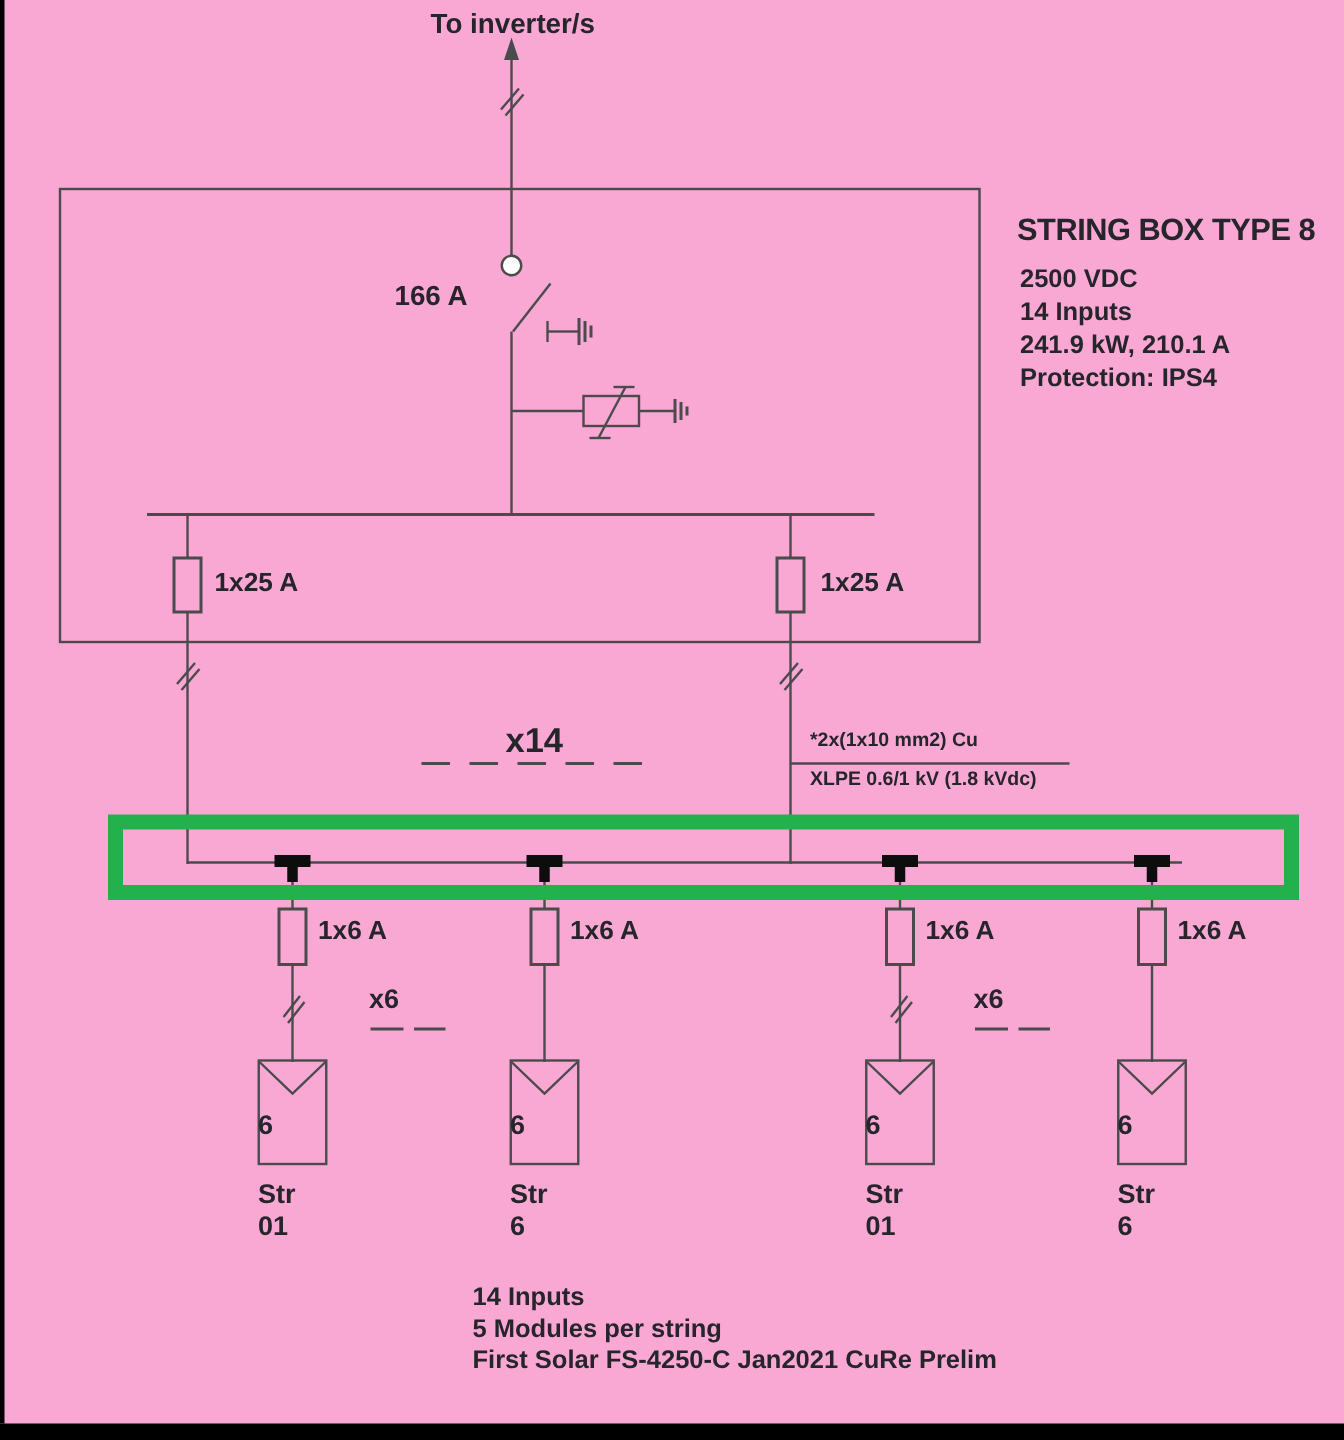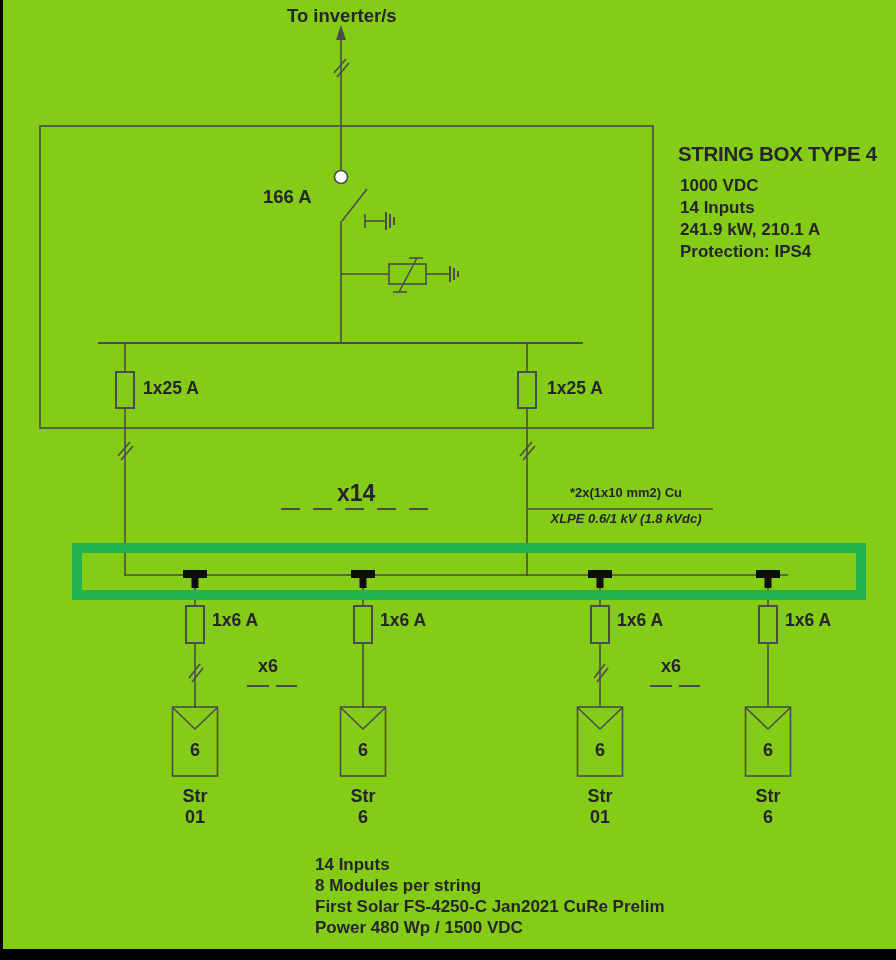--- a/index.html
+++ b/index.html
@@ -1,39 +1,39 @@
 <!DOCTYPE html>
 <html style="--highlight: #22b14c; --line: #4b4b4d; --text: #26252b;"><head>
 <meta charset="utf-8">
 <style>
   html,body { margin:0; padding:0; background:#fff; }
   .page {
-    position:relative; width:896px; height:960px; background:#84cc16;
+    position:relative; width:896px; height:960px; background:#f9a8d4;
     font-family:"Liberation Sans","DejaVu Sans",sans-serif;
     font-weight:bold; color:var(--text,#26252b); overflow:hidden;
   }
   .lbl { position:absolute; white-space:nowrap; line-height:1.1; }
   .svg-layer { position:absolute; left:0; top:0; }
   .st  { stroke:var(--line,#4b4b4d); fill:none; stroke-width:1.6; }
   .st2 { stroke:var(--line,#4b4b4d); fill:none; stroke-width:2; }
   .fillshape { fill:var(--line,#4b4b4d); stroke:none; }
   .tc { fill:#0d0d0d; stroke:none; }
   .opencircle { stroke:var(--line,#4b4b4d); fill:#ffffff; stroke-width:1.6; }
   .green-box {
     position:absolute; left:72px; top:543px; width:794px; height:57px;
     box-sizing:border-box; border:10px solid var(--highlight,#22b14c);
     background:transparent;
   }
   .edge-left  { position:absolute; left:0; top:0; width:3px; height:949px; background:#000; }
   .edge-bottom{ position:absolute; left:0; top:949px; width:896px; height:11px; background:#000; }
   .title-big { font-size:20.5px; letter-spacing:-0.3px; }
   .spec { font-size:17px; }
   .small { font-size:13px; }
-  .ra { text-align:center; }
-  .ctr { text-align:center; }
+  .ra { text-align:left; }
+  .ctr { }
 </style>
 </head>
 <body>
 
 <div class="page">
 
   <svg class="svg-layer" width="896" height="960" viewBox="0 0 896 960">
 
     <g>
       <polygon class="fillshape" points="341,25 336,40 346,40"></polygon>
@@ -161,33 +161,33 @@
 
     <line class="st2" x1="247" y1="686" x2="297" y2="686" stroke-dasharray="22 7"></line>
     <line class="st2" x1="650" y1="686" x2="700" y2="686" stroke-dasharray="22 7"></line>
   </svg>
 
   <div class="green-box"></div>
 
   <div class="lbl" style="left:287px; top:6px; font-size:18.5px;">To inverter/s</div>
   <div class="lbl" style="left:263px; top:187px; font-size:18.5px;">166 A</div>
 
-  <div class="lbl title-big" style="left:678px; top:143px;">STRING BOX TYPE 4</div>
-  <div class="lbl spec" style="left:680px; top:177px;">1000 VDC</div>
+  <div class="lbl title-big" style="left:678px; top:143px;">STRING BOX TYPE 8</div>
+  <div class="lbl spec" style="left:680px; top:177px;">2500 VDC</div>
   <div class="lbl spec" style="left:680px; top:199px;">14 Inputs</div>
   <div class="lbl spec" style="left:680px; top:221px;">241.9 kW, 210.1 A</div>
   <div class="lbl spec" style="left:680px; top:243px;">Protection: IPS4</div>
 
   <div class="lbl" style="left:143px; top:379px; font-size:17.5px;">1x25 A</div>
   <div class="lbl" style="left:547px; top:379px; font-size:17.5px;">1x25 A</div>
 
   <div class="lbl" style="left:337px; top:481px; font-size:23px;">x14</div>
 
   <div class="lbl small ra" style="left:540px; top:486px; width:172px;">*2x(1x10 mm2) Cu</div>
-  <div class="lbl small ra" style="left:540px; top:512px; width:172px;font-style:italic;">XLPE 0.6/1 kV (1.8 kVdc)</div>
+  <div class="lbl small ra" style="left:540px; top:512px; width:172px;">XLPE 0.6/1 kV (1.8 kVdc)</div>
 
   <div class="lbl" style="left:212px; top:611px; font-size:17.5px;">1x6 A</div>
   <div class="lbl" style="left:380px; top:611px; font-size:17.5px;">1x6 A</div>
   <div class="lbl" style="left:617px; top:611px; font-size:17.5px;">1x6 A</div>
   <div class="lbl" style="left:785px; top:611px; font-size:17.5px;">1x6 A</div>
 
   <div class="lbl ctr" style="left:246px; top:657px; width:44px; font-size:18px;">x6</div>
   <div class="lbl ctr" style="left:649px; top:657px; width:44px; font-size:18px;">x6</div>
 
   <div class="lbl ctr" style="left:172px; top:741px; width:46px; font-size:18px;">6</div>
@@ -198,19 +198,18 @@
   <div class="lbl ctr" style="left:172px; top:787px; width:46px; font-size:18px;">Str</div>
   <div class="lbl ctr" style="left:172px; top:808px; width:46px; font-size:18px;">01</div>
   <div class="lbl ctr" style="left:340px; top:787px; width:46px; font-size:18px;">Str</div>
   <div class="lbl ctr" style="left:340px; top:808px; width:46px; font-size:18px;">6</div>
   <div class="lbl ctr" style="left:577px; top:787px; width:46px; font-size:18px;">Str</div>
   <div class="lbl ctr" style="left:577px; top:808px; width:46px; font-size:18px;">01</div>
   <div class="lbl ctr" style="left:745px; top:787px; width:46px; font-size:18px;">Str</div>
   <div class="lbl ctr" style="left:745px; top:808px; width:46px; font-size:18px;">6</div>
 
   <div class="lbl spec" style="left:315px; top:856px;">14 Inputs</div>
-  <div class="lbl spec" style="left:315px; top:877px;">8 Modules per string</div>
+  <div class="lbl spec" style="left:315px; top:877px;">5 Modules per string</div>
   <div class="lbl spec" style="left:315px; top:898px;">First Solar FS-4250-C Jan2021 CuRe Prelim</div>
-  <div class="lbl spec" style="left:315px; top:919px;">Power 480 Wp / 1500 VDC</div>
 
   <div class="edge-left"></div>
   <div class="edge-bottom"></div>
 </div>
 
 </body></html>

